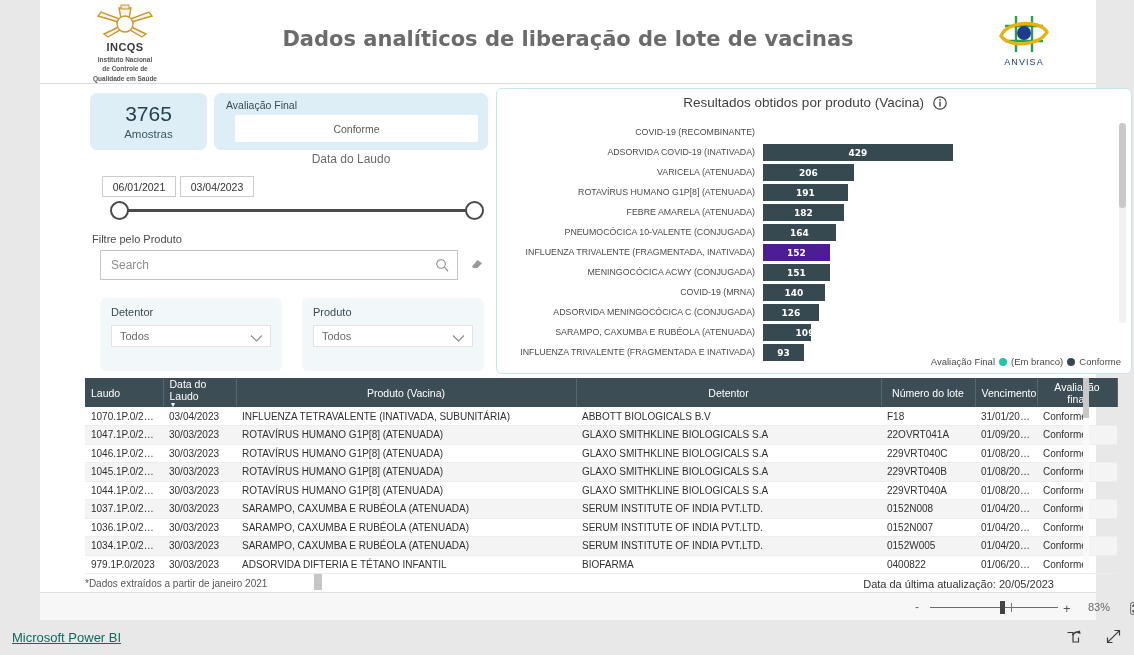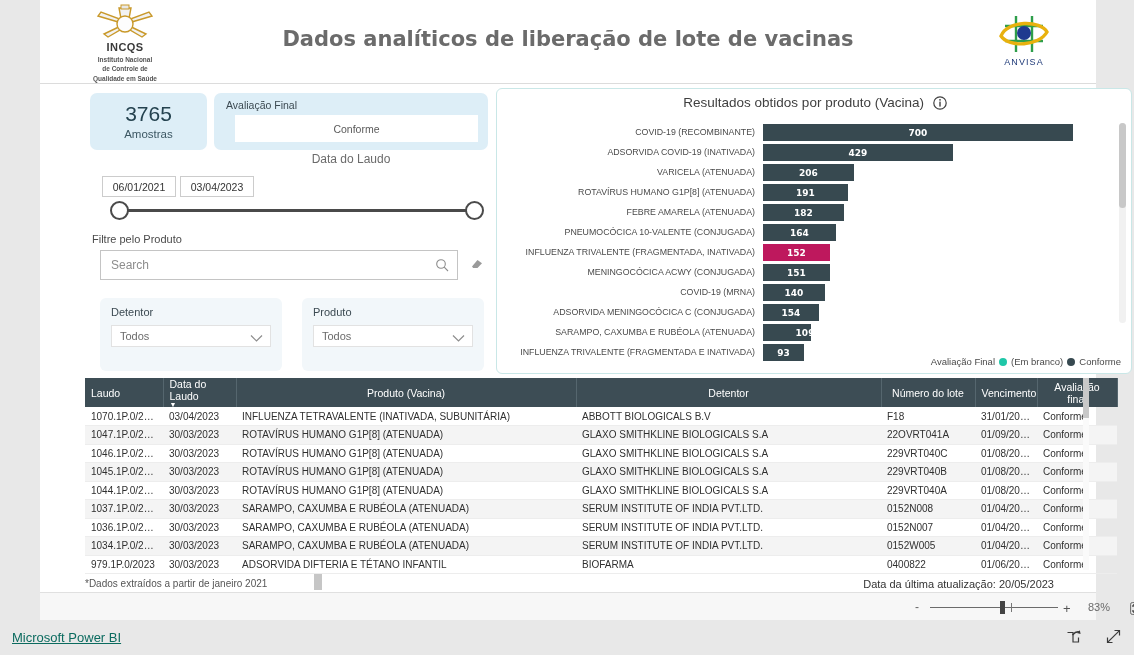--- a/index.html
+++ b/index.html
@@ -357,25 +357,20 @@
           <svg width="14" height="14" viewBox="0 0 14 14">
             <circle cx="7" cy="7" r="6.2" fill="none" stroke="#404040" stroke-width="1.2"></circle>
             <circle cx="7" cy="3.8" r="0.9" fill="#404040"></circle>
             <rect x="6.3" y="5.6" width="1.4" height="5" fill="#404040"></rect>
           </svg>
         </span>
       </div>
       <div class="plot" id="plot">
           <div class="bar-row">
             <div class="bar-cat">COVID-19 (RECOMBINANTE)</div>
-            <div class="bar-wrap">
-              <div class="bar" style="background: rgb(55, 73, 80); width: 310px;">
-                <span class="bar-val">700</span>
-              </div>
-            </div>
           </div>
           <div class="bar-row">
             <div class="bar-cat">ADSORVIDA COVID-19 (INATIVADA)</div>
             <div class="bar-wrap">
               <div class="bar" style="background: rgb(55, 73, 80); width: 190px;">
                 <span class="bar-val">429</span>
               </div>
             </div>
           </div>
           <div class="bar-row">
@@ -406,21 +401,21 @@
             <div class="bar-cat">PNEUMOCÓCICA 10-VALENTE (CONJUGADA)</div>
             <div class="bar-wrap">
               <div class="bar" style="background: rgb(55, 73, 80); width: 73px;">
                 <span class="bar-val">164</span>
               </div>
             </div>
           </div>
           <div class="bar-row">
             <div class="bar-cat">INFLUENZA TRIVALENTE (FRAGMENTADA, INATIVADA)</div>
             <div class="bar-wrap">
-              <div class="bar" style="background: #be185d; width: 67px;">
+              <div class="bar" style="background: #4c1d95; width: 67px;">
                 <span class="bar-val">152</span>
               </div>
             </div>
           </div>
           <div class="bar-row">
             <div class="bar-cat">MENINGOCÓCICA ACWY (CONJUGADA)</div>
             <div class="bar-wrap">
               <div class="bar" style="background: rgb(55, 73, 80); width: 67px;">
                 <span class="bar-val">151</span>
               </div>
@@ -431,21 +426,21 @@
             <div class="bar-wrap">
               <div class="bar" style="background: rgb(55, 73, 80); width: 62px;">
                 <span class="bar-val">140</span>
               </div>
             </div>
           </div>
           <div class="bar-row">
             <div class="bar-cat">ADSORVIDA MENINGOCÓCICA C (CONJUGADA)</div>
             <div class="bar-wrap">
               <div class="bar" style="background: rgb(55, 73, 80); width: 56px;">
-                <span class="bar-val">154</span>
+                <span class="bar-val">126</span>
               </div>
             </div>
           </div>
           <div class="bar-row">
             <div class="bar-cat">SARAMPO, CAXUMBA E RUBÉOLA (ATENUADA)</div>
             <div class="bar-wrap">
               <div class="bar" style="background: rgb(55, 73, 80); width: 48px; padding-left: 36px;">
                 <span class="bar-val">109</span>
               </div>
             </div>

